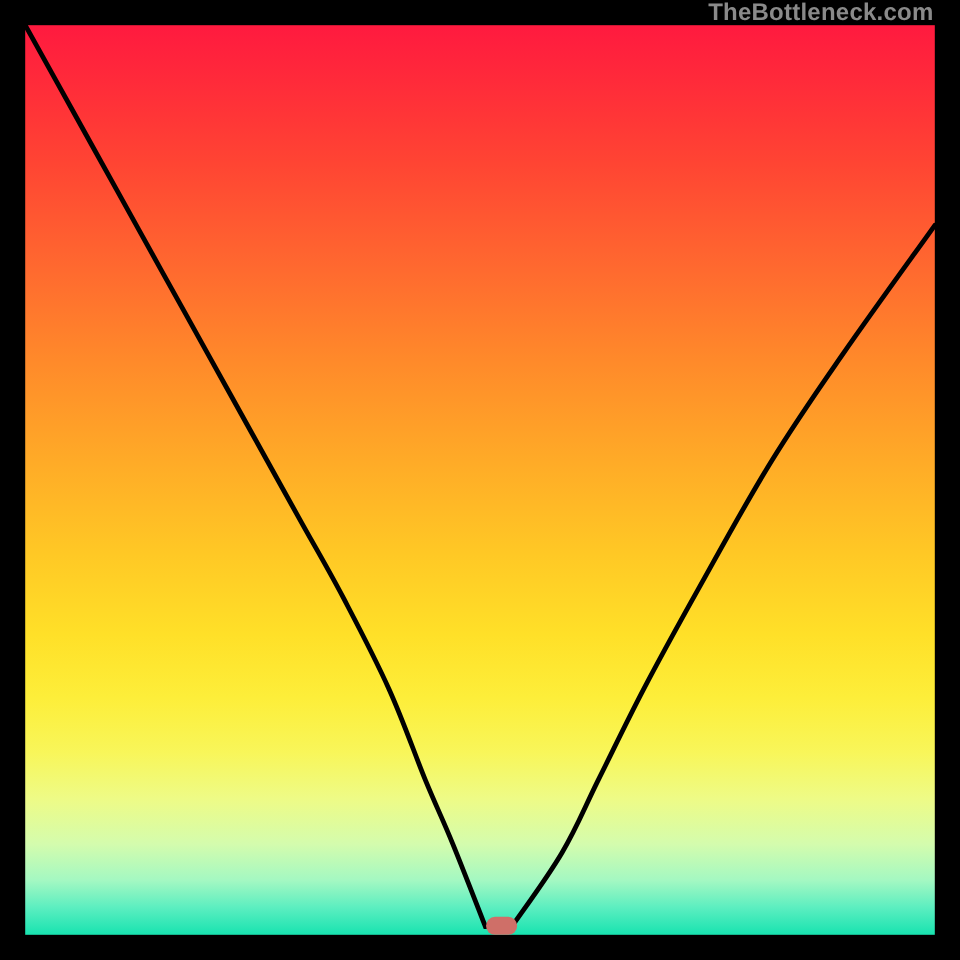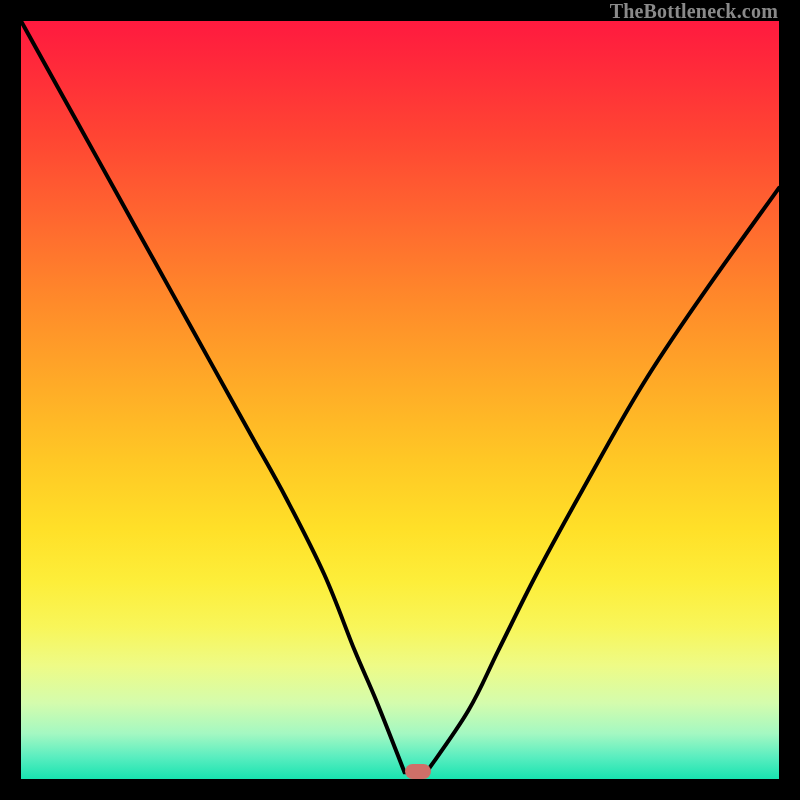--- a/index.html
+++ b/index.html
@@ -38,21 +38,21 @@
       #eefb86 85%,
       #d4fcad 90%,
       #a4f8c2 94%,
       #5ceec0 97%,
       #18e3b0 100%);
   }
   .watermark {
     position: absolute;
     top: 0px;
     right: 22px;
-    font-family: Liberation Serif, serif;
+    font-family: Liberation Sans, sans-serif;
     font-size: 20px;
     font-weight: 600;
     color: #8a8a8a;
     letter-spacing: 0.2px;
     user-select: none;
   }
   svg.curve {
     position: absolute;
     left: 21px;
     top: 21px;

